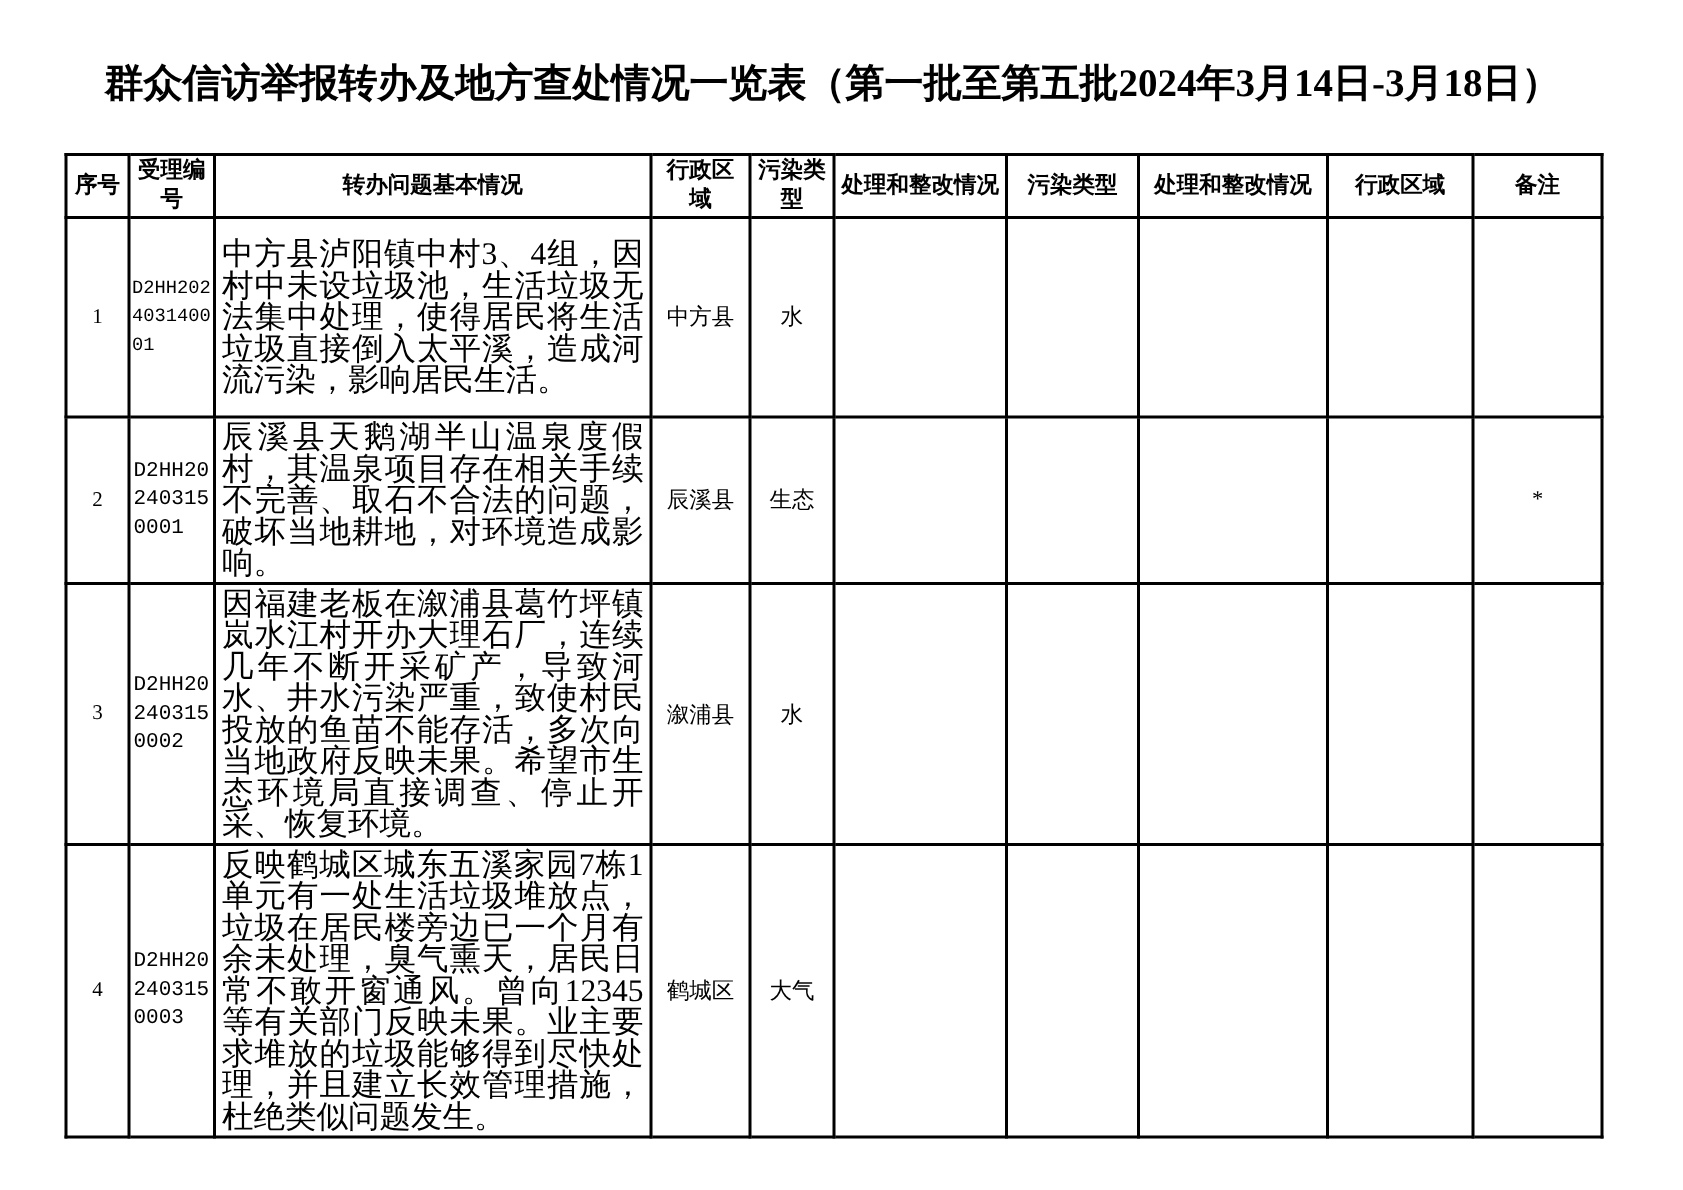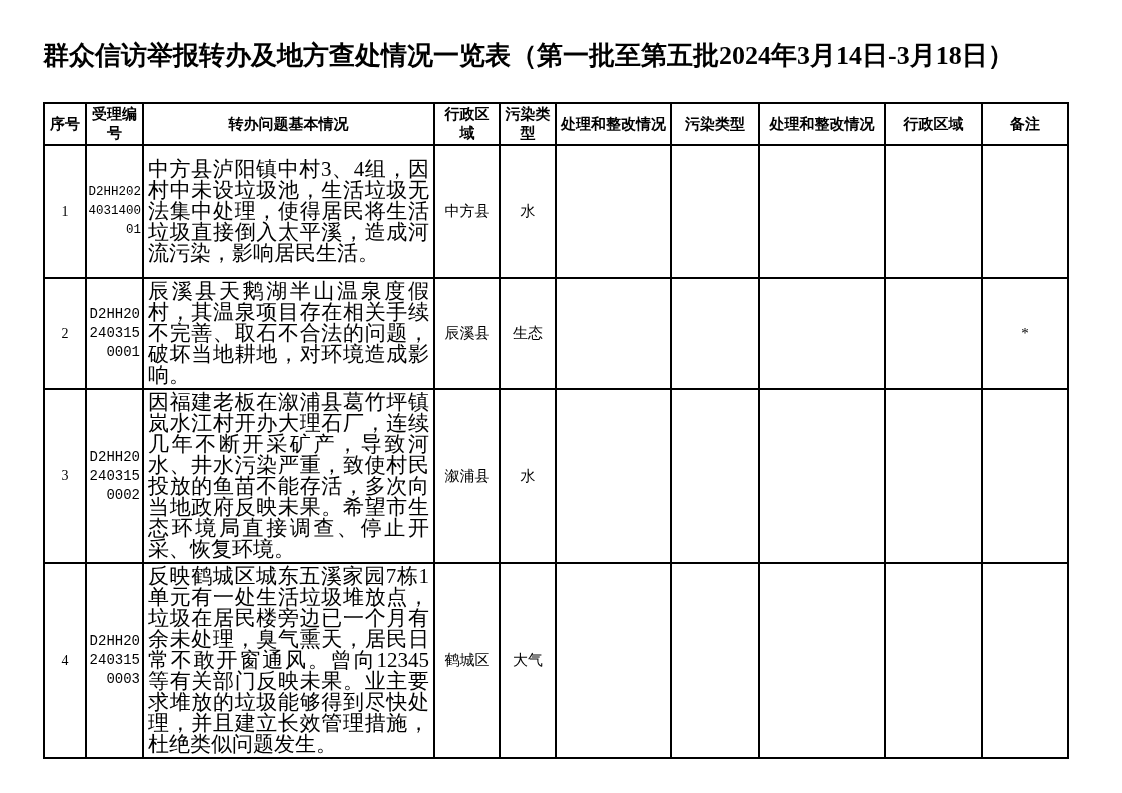--- a/index.html
+++ b/index.html
@@ -14,20 +14,21 @@
   }
   .page {
     position: relative;
     width: 1122px;
     height: 793px;
     background: #ffffff;
   }
   .title {
     margin: 40px 0 0 43px;
     width: 1024px;
+    text-align: center;
     font-size: 26px;
     line-height: 32px;
     font-weight: bold;
     white-space: nowrap;
     font-family: Liberation Serif, serif;
   }
   table.report {
     margin: 30px 0 0 43px;
     width: 1024px;
     border-collapse: collapse;
@@ -50,21 +51,21 @@
   tr.row-1  { height: 133px; }
   tr.row-2  { height: 101px; }
   tr.row-3  { height: 153px; }
   tr.row-4  { height: 192px; }
   td.c-seq {
     font-size: 14px;
     text-align: center;
     padding: 1px 2px;
   }
   td.c-id {
-    text-align: right;
+    text-align: left;
     word-break: break-all;
     line-height: 19px;
     margin-top: 28px;
   }
   td.id-serif {
     font-family: "Liberation Mono", "DejaVu Sans Mono", monospace;
     font-size: 12.5px;
     padding: 0 1px;
   }
   td.id-sans {

